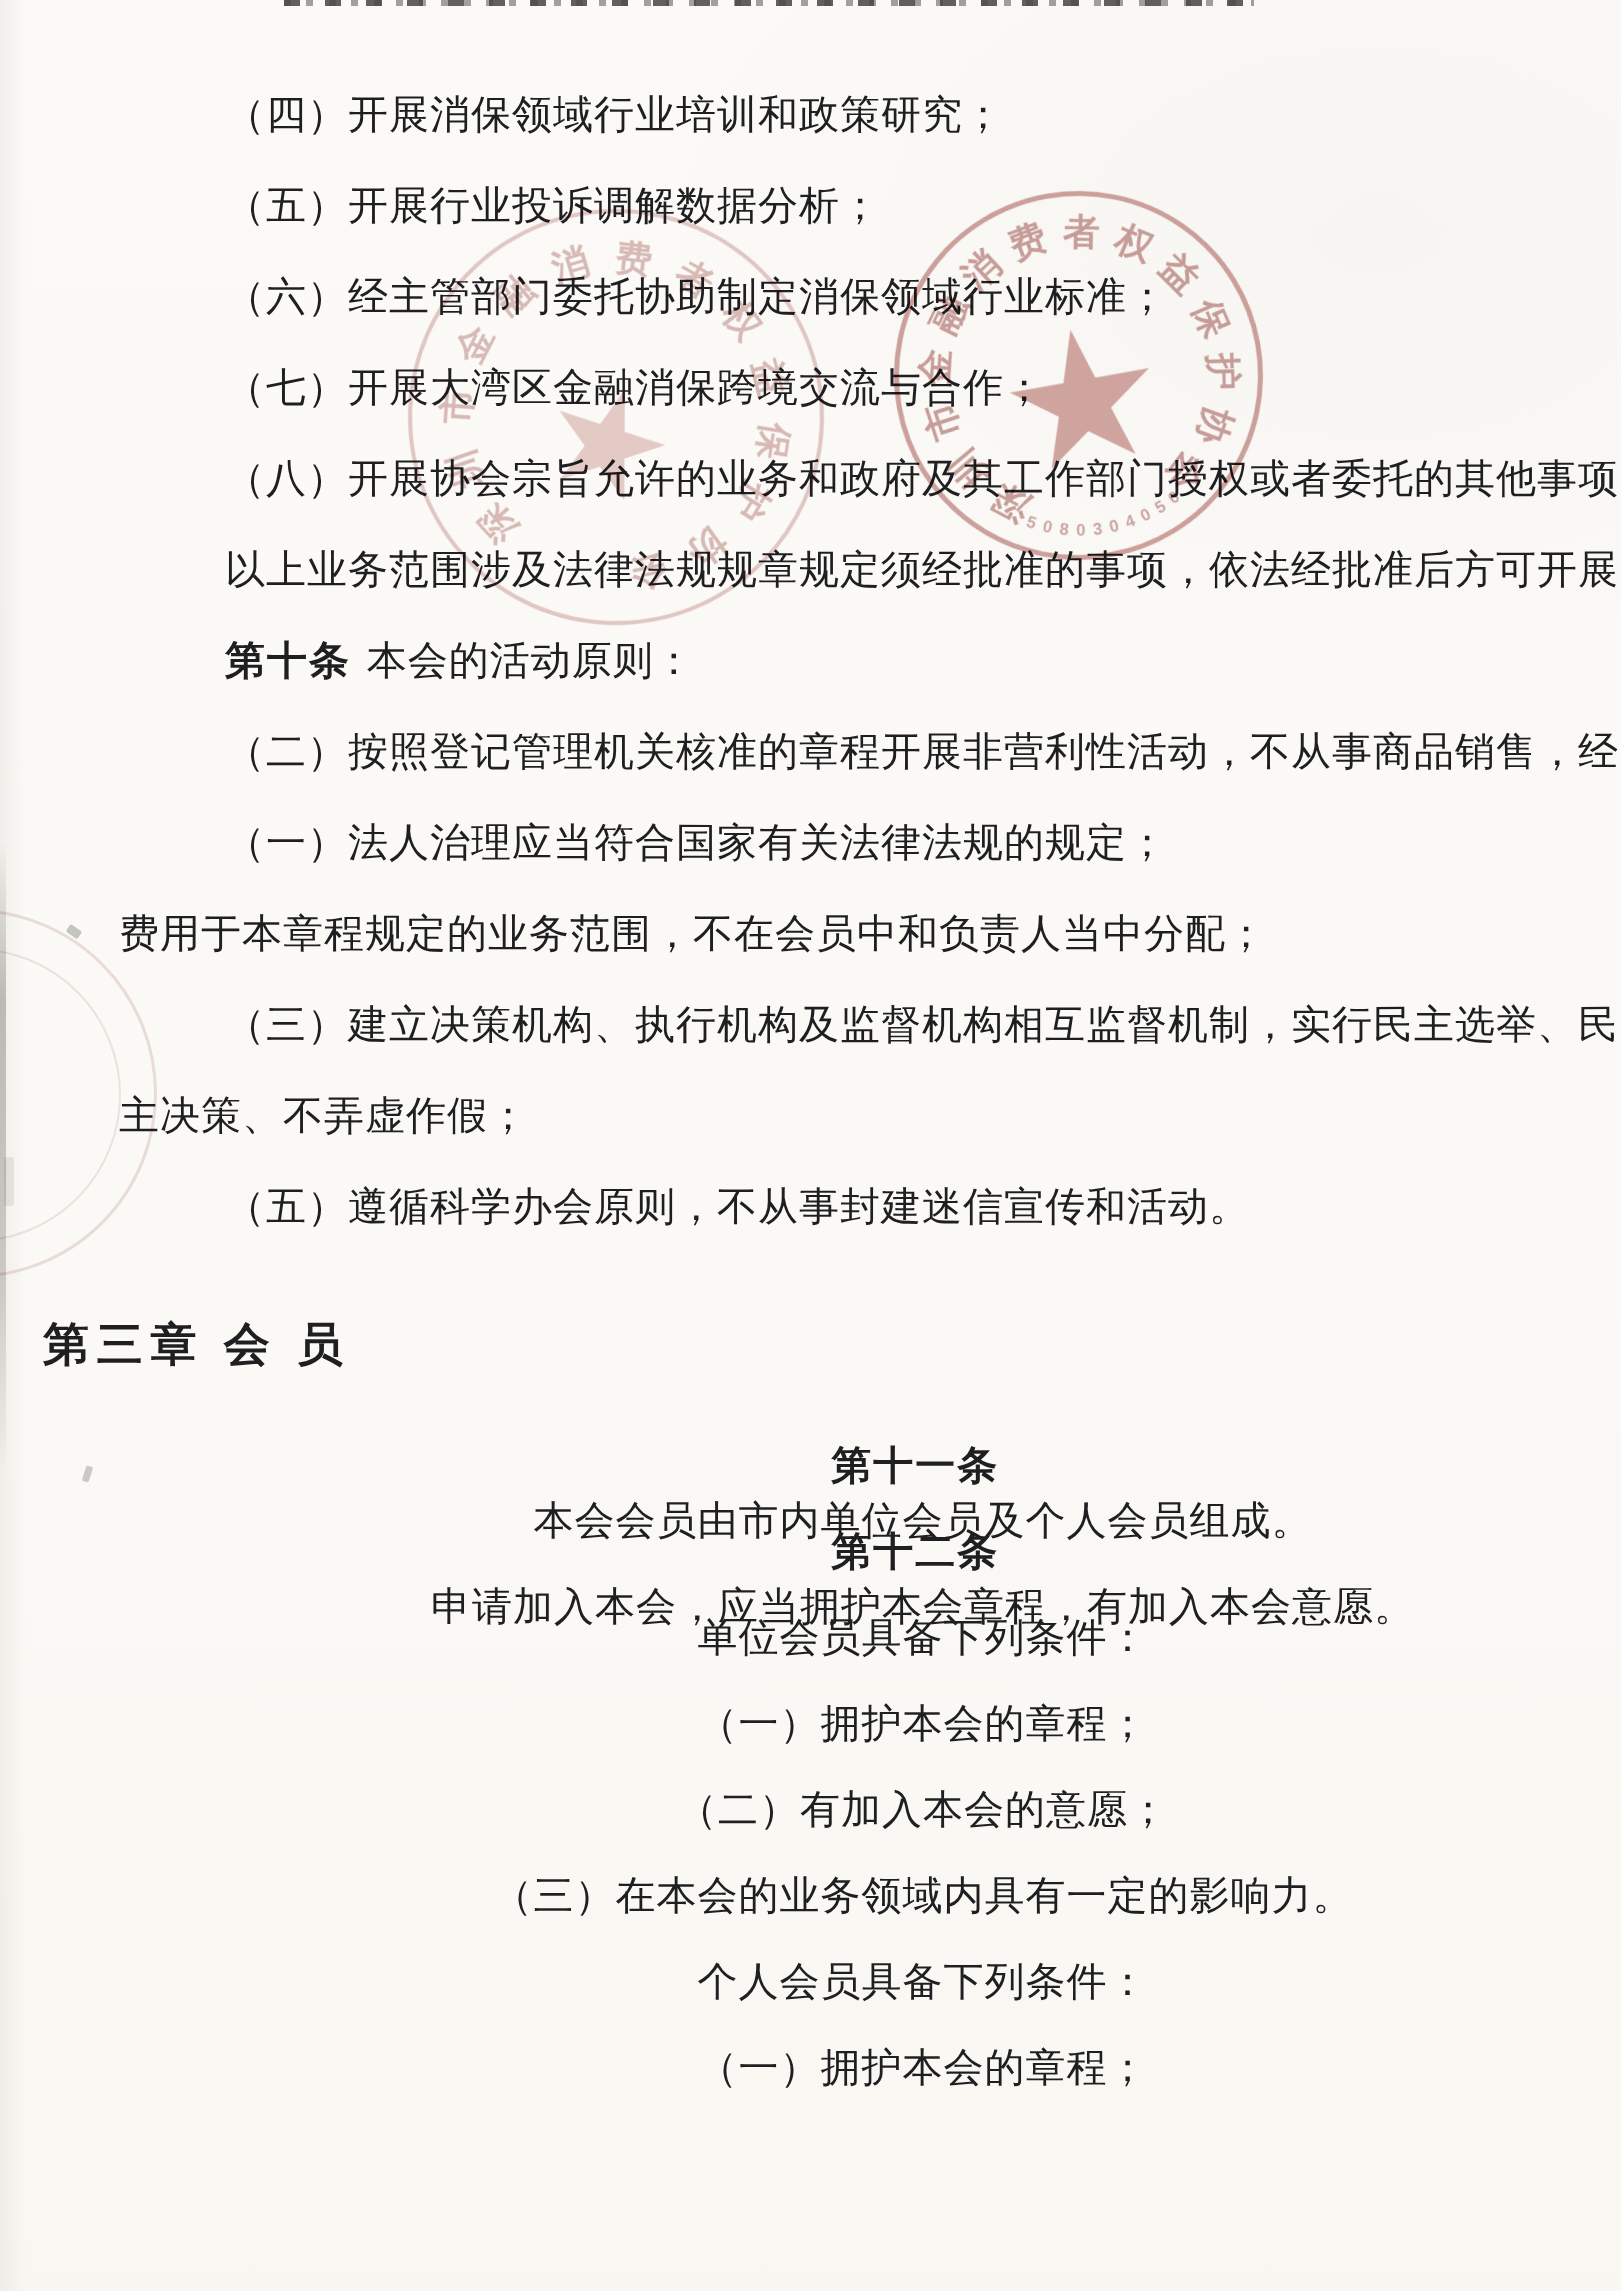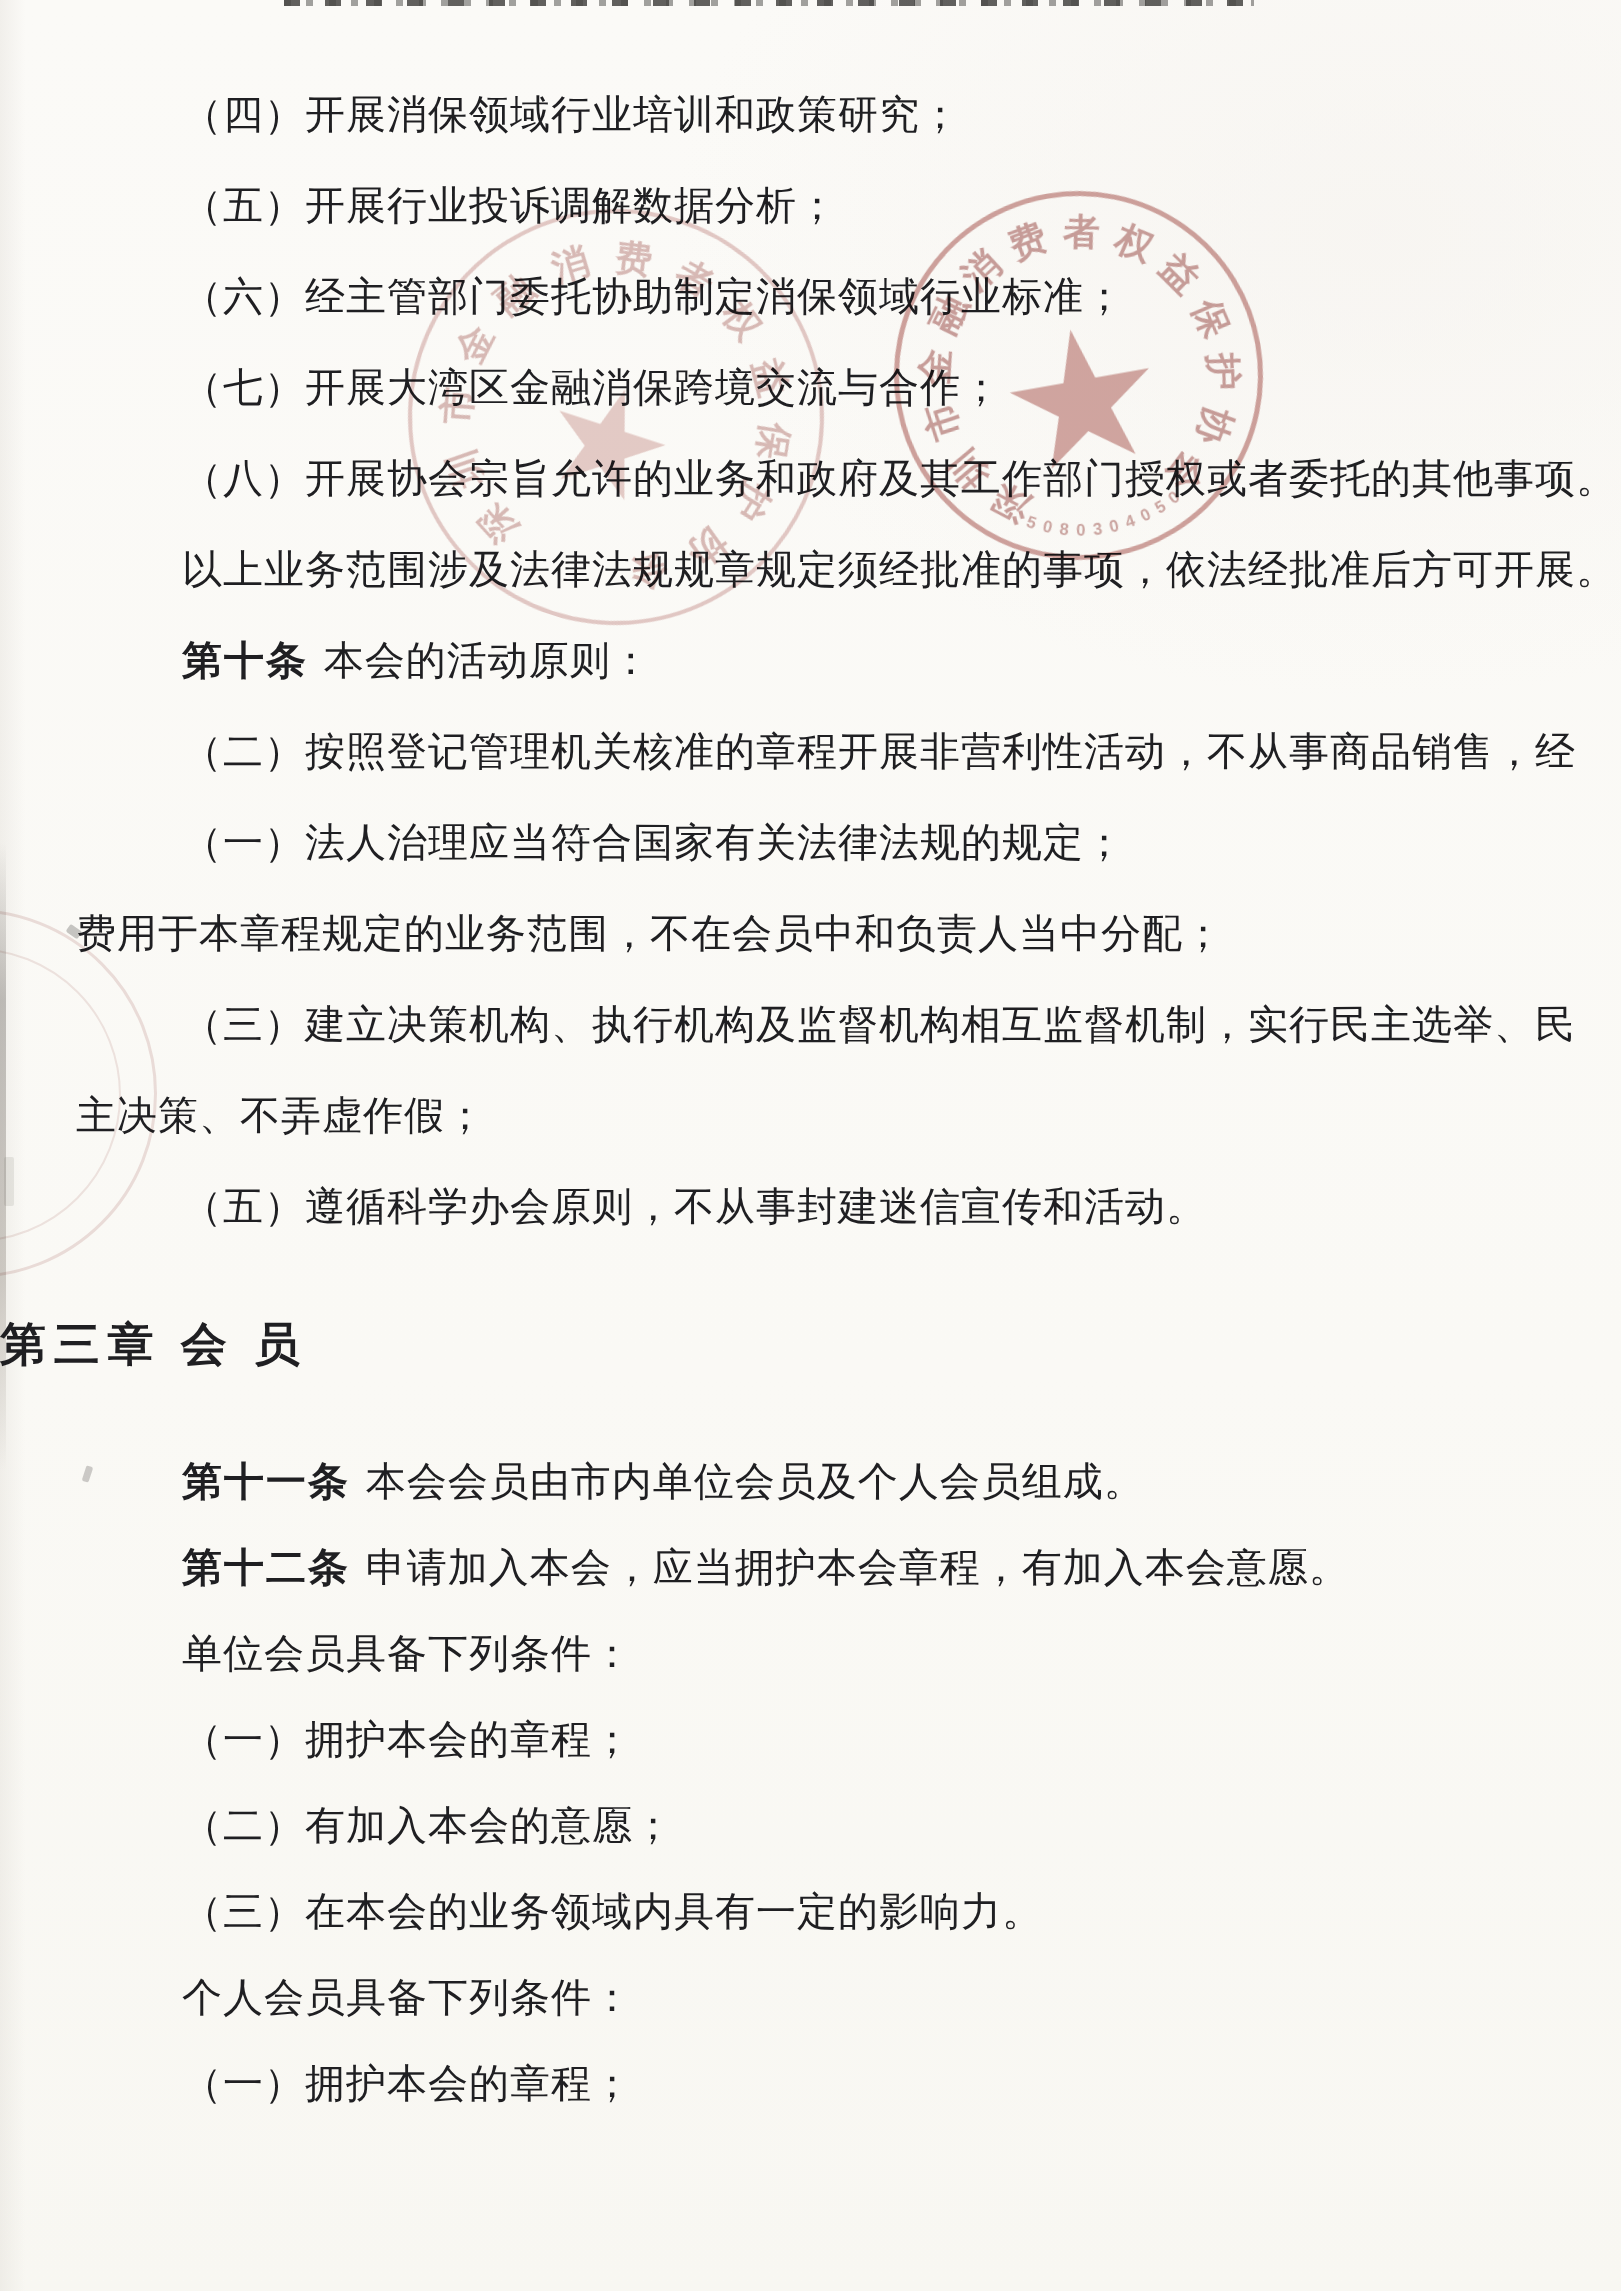--- a/index.html
+++ b/index.html
@@ -14,23 +14,24 @@
     overflow:hidden;
     font-family:"Liberation Serif","DejaVu Serif",serif;
     color:#1f1f22;
   }
   
   .textblock{position:absolute;left:0;top:69px;width:100%;}
   .line{
     height:91px;display:flex;align-items:center;
     padding-left:76px;font-size:40px;letter-spacing:1px;
     white-space:pre;
+    margin-left:43px;
   }
   .line.indent{padding-left:182px;}
-  .line.tight{height:86px;}
+  .line.tight{height:86px;flex-direction:column;}
   .line b{font-weight:bold;margin-right:15.7px;letter-spacing:2px;}
   .line.chapter{
     height:108px;margin-top:39px;margin-bottom:39px;
     padding-left:0;
     font-weight:bold;font-size:46px;letter-spacing:7.8px;
   }
   
   .seal{
     position:absolute;border-radius:50%;
     mix-blend-mode:multiply;pointer-events:none;

